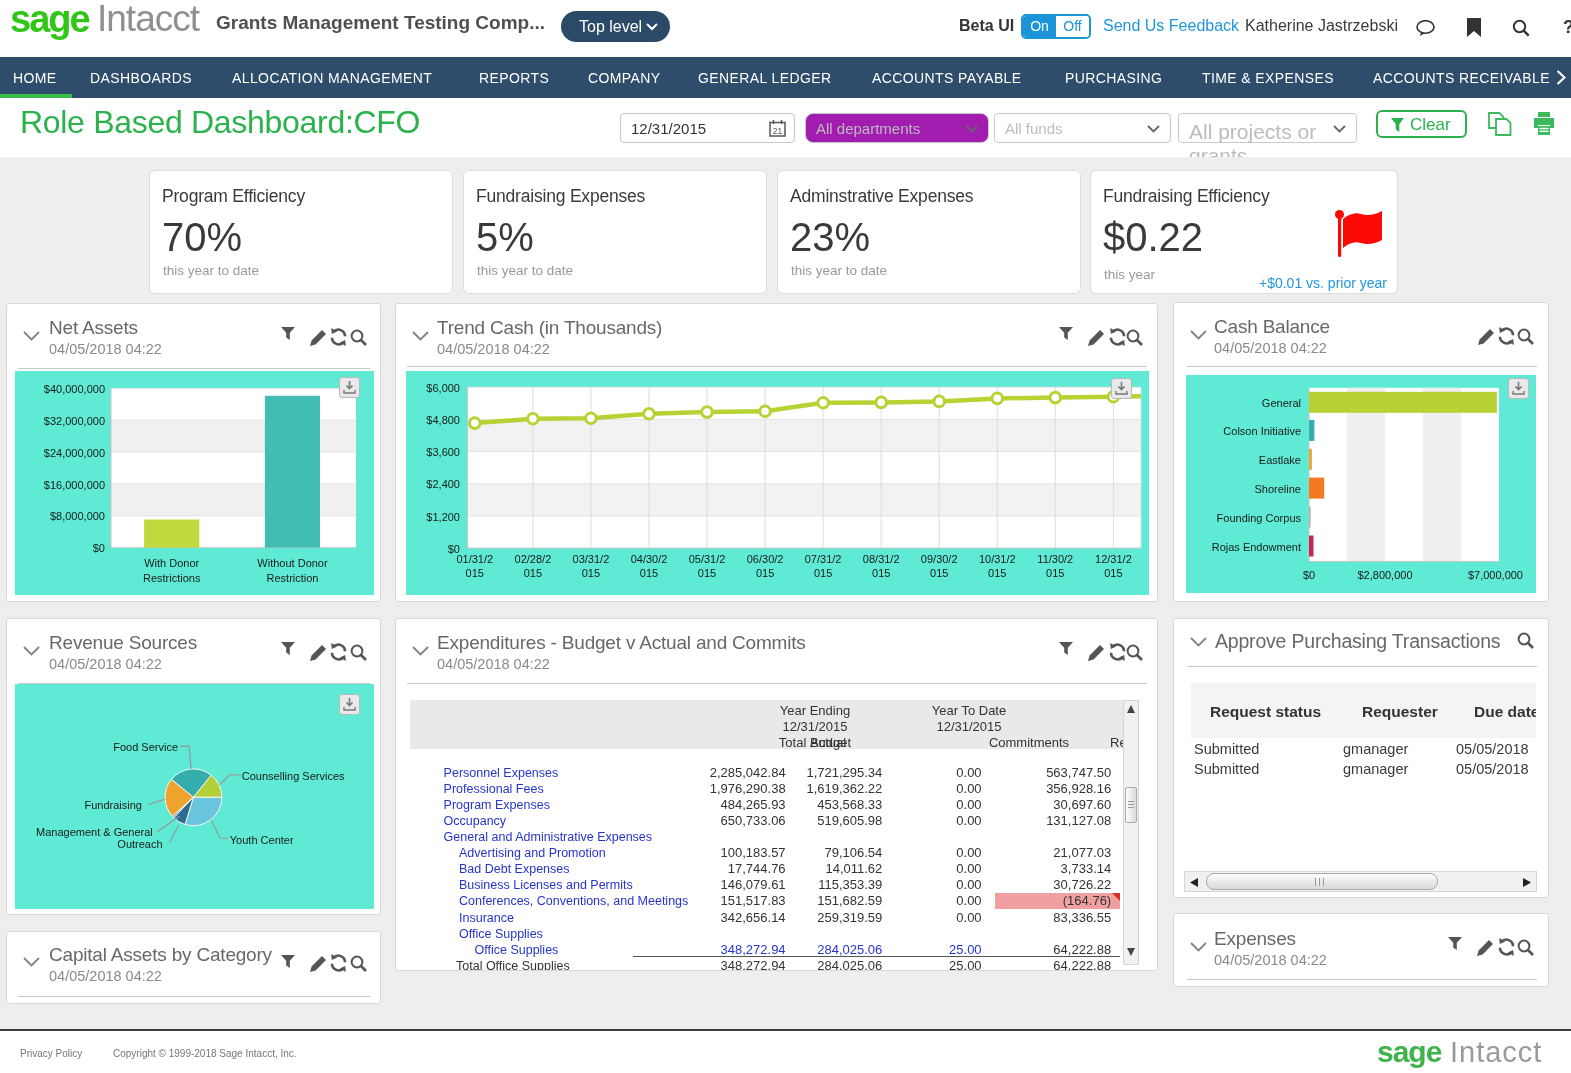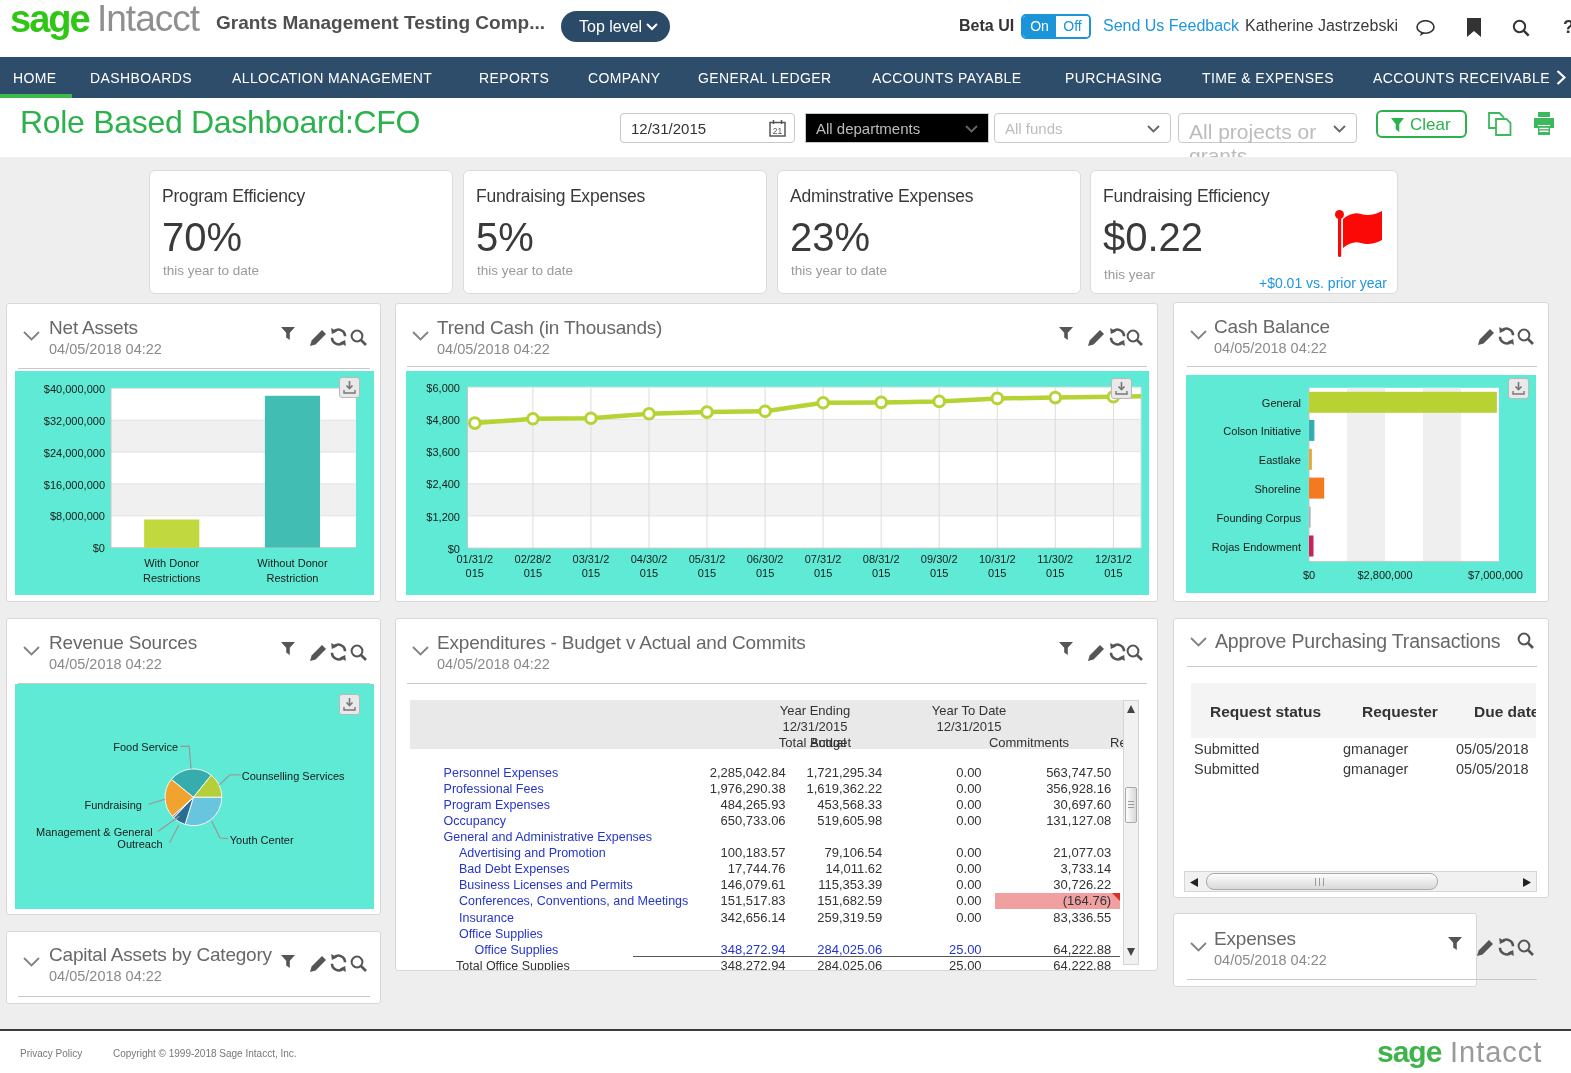--- a/index.html
+++ b/index.html
@@ -75,21 +75,21 @@
 <div class="abs" style="left:0;top:98px;width:1571px;height:59px;background:#fff">
   <div class="abs" style="left:20px;top:6px;font-size:32px;letter-spacing:-.3px;color:#2bb24c">Role Based Dashboard:CFO</div>
   <div class="abs" style="left:620px;top:15px;width:175px;height:30px;border:1px solid #c9c9c9;border-radius:4px;background:#fff">
     <div class="abs" style="left:10px;top:6px;font-size:15px;color:#333">12/31/2015</div>
     <svg class="abs" style="right:8px;top:6px" width="17" height="17" viewBox="0 0 17 17">
         <rect x="1" y="2.5" width="15" height="13.5" fill="none" stroke="#555" stroke-width="1.5"></rect>
         <path d="M4.5 0v4M12.5 0v4" stroke="#555" stroke-width="1.5"></path>
         <text x="8.5" y="13.5" font-size="8.5" fill="#555" text-anchor="middle">21</text>
       </svg>
   </div>
-  <div class="abs" style="left:805px;top:15px;width:184px;height:30px;border:1px solid #c9c9c9;border-radius:0;background:#000000">
+  <div class="abs" style="left:805px;top:15px;width:184px;height:30px;border:1px solid #c9c9c9;border-radius:8px;background:#a21caf">
     <div class="abs" style="left:10px;top:6px;font-size:15px;color:#bcbcbc">All departments</div>
     <svg class="abs" style="right:10px;top:11px" width="13" height="8" viewBox="0 0 13 8">
         <path d="M1 1l5.5 5.5L12 1" stroke="#666" stroke-width="1.8" fill="none"></path>
       </svg>
   </div>
   <div class="abs" style="left:994px;top:15px;width:177px;height:30px;border:1px solid #c9c9c9;border-radius:4px;background:#fff">
     <div class="abs" style="left:10px;top:6px;font-size:15px;color:#bcbcbc">All funds</div>
     <svg class="abs" style="right:10px;top:11px" width="13" height="8" viewBox="0 0 13 8">
         <path d="M1 1l5.5 5.5L12 1" stroke="#666" stroke-width="1.8" fill="none"></path>
       </svg>
@@ -657,21 +657,21 @@
         <path d="M0 0v9l8-4.5z" fill="#222"></path>
       </svg>
     <div class="abs" style="left:21px;top:1px;width:232px;height:17px;background:linear-gradient(180deg,#fdfdfd,#d9d9d9);border:1px solid #aaa;border-radius:8px">
       <div style="position:absolute;left:108px;top:4px;width:1px;height:8px;background:#999"></div>
       <div style="position:absolute;left:112px;top:4px;width:1px;height:8px;background:#999"></div>
       <div style="position:absolute;left:116px;top:4px;width:1px;height:8px;background:#999"></div>
     </div>
   </div>
 </div>
 
-<div class="panel" style="left:1173px;top:913px;width:304px;height:74px">
+<div class="panel" style="left:1173px;top:913px;width:376px;height:74px">
   <svg class="abs" style="left:16px;top:28px" width="17" height="10" viewBox="0 0 17 10">
       <path d="M1 1l7.5 7.5L16 1" stroke="#828282" stroke-width="1.8" fill="none"></path>
     </svg>
   <div class="ptitle" style="left:40px;top:14px">Expenses</div>
   <div class="pdate" style="left:40px;top:38px">04/05/2018 04:22</div>
   <svg class="abs" style="left:274px;top:23px" width="14" height="13" viewBox="0 0 14 13">
       <path d="M0 0h14l-5.2 5.8v7.2l-3.6-2.6V5.8z" fill="#555"></path>
     </svg>
   <svg class="abs" style="left:303px;top:25px" width="17" height="17" viewBox="0 0 17 17">
       <path d="M0 17l1.6-5.6L12 1l4 4L5.6 15.4z" fill="#555"></path>

